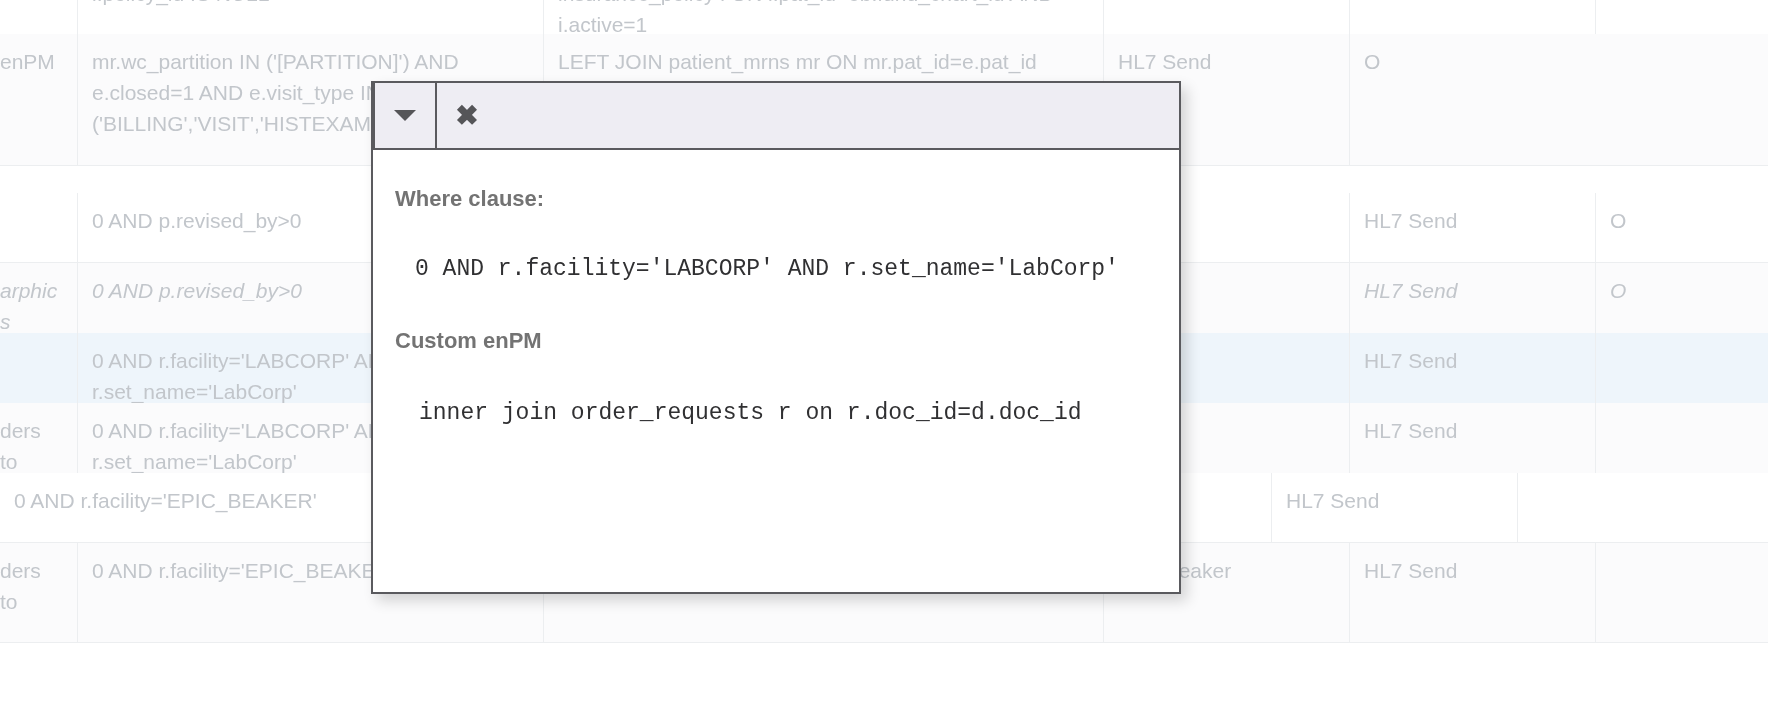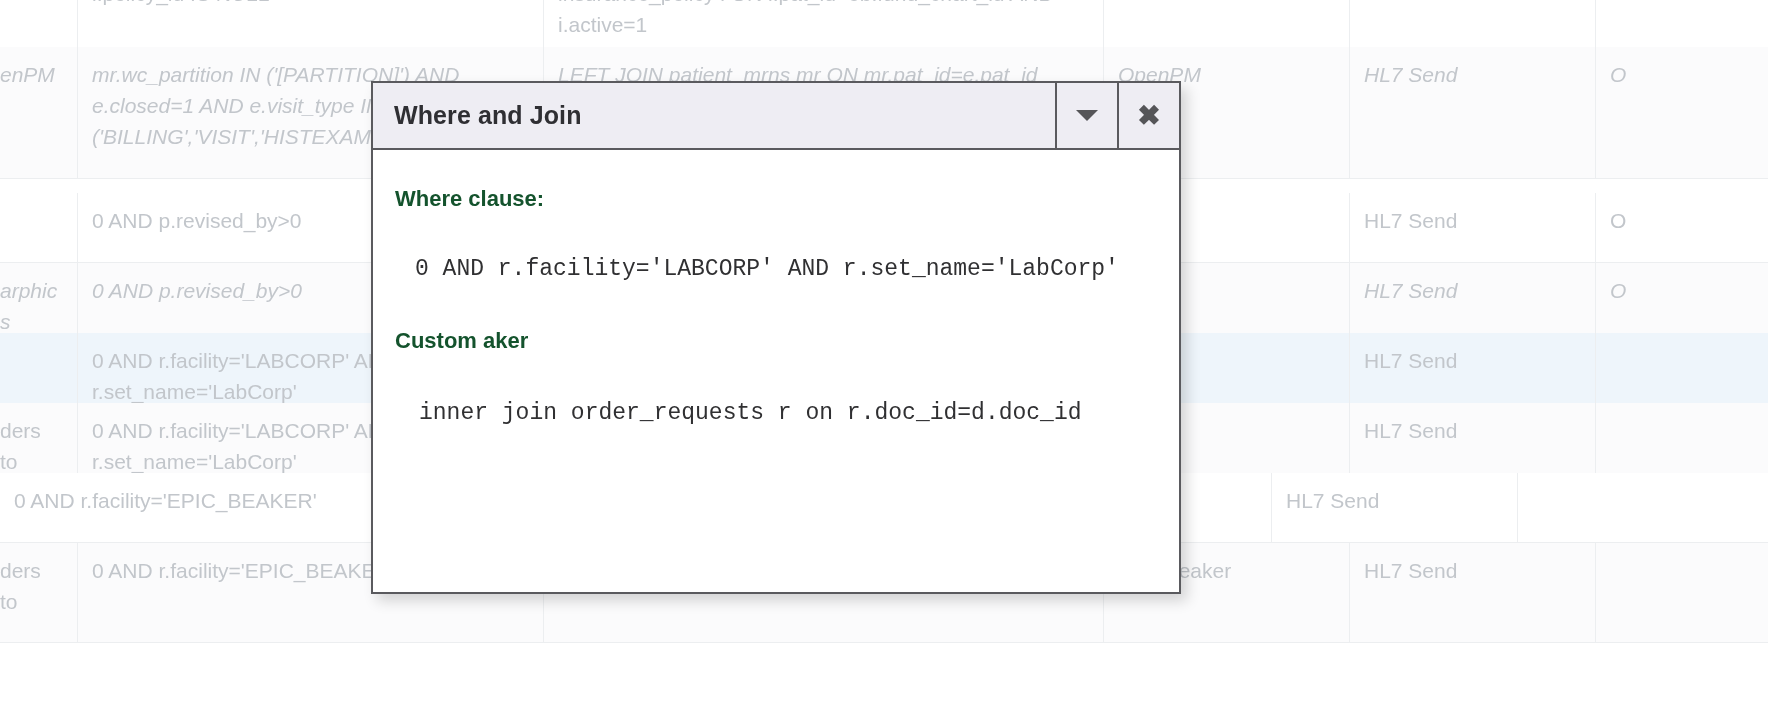--- a/index.html
+++ b/index.html
@@ -96,21 +96,21 @@
   }
 
   .modal-body {
     flex: 1 1 auto;
     padding: 36px 22px 20px 22px;
     overflow: hidden;
   }
   .section-label {
     font-size: 22px;
     font-weight: bold;
-    color: #14532d;
+    color: #737373;
     margin-bottom: 44px;
   }
   .code-line {
     font-family: "Liberation Mono", "DejaVu Sans Mono", monospace;
     font-size: 23px;
     color: #303032;
     white-space: pre;
     letter-spacing: 0px;
   }
   .where-code { margin-left: 20px; margin-bottom: 46px; }
@@ -124,25 +124,24 @@
 
   <div class="bg-table">
       <div class="bg-row plain" style="top: -34px; min-height: 110px;">
         <div class="bg-cell c-name"></div>
         <div class="bg-cell c-where">i.policy_id IS NULL</div>
         <div class="bg-cell c-join">insurance_policy i ON i.pat_id=eb.fund_chart_id AND i.active=1</div>
         <div class="bg-cell c-sys"></div>
         <div class="bg-cell c-act"></div>
         <div class="bg-cell c-last"></div>
       </div>
-      <div class="bg-row alt" style="top: 47px; min-height: 132px; font-style: italic;">
+      <div class="bg-row alt" style="top: 34px; min-height: 132px;">
         <div class="bg-cell c-name">enPM</div>
         <div class="bg-cell c-where">mr.wc_partition IN ('[PARTITION]') AND e.closed=1 AND e.visit_type IN ('BILLING','VISIT','HISTEXAM')</div>
         <div class="bg-cell c-join">LEFT JOIN patient_mrns mr ON mr.pat_id=e.pat_id</div>
-        <div class="bg-cell c-sys">OpenPM</div>
         <div class="bg-cell c-act">HL7 Send</div>
         <div class="bg-cell c-last">O</div>
       </div>
       <div class="bg-row plain" style="top: 193px; min-height: 70px;">
         <div class="bg-cell c-name"></div>
         <div class="bg-cell c-where">0 AND p.revised_by&gt;0</div>
         <div class="bg-cell c-join"></div>
         <div class="bg-cell c-sys">M</div>
         <div class="bg-cell c-act">HL7 Send</div>
         <div class="bg-cell c-last">O</div>
@@ -184,33 +183,32 @@
         <div class="bg-cell c-join">inner join order_requests r on r.doc_id=d.doc_id</div>
         <div class="bg-cell c-sys">Epic Beaker</div>
         <div class="bg-cell c-act">HL7 Send</div>
         <div class="bg-cell c-last"></div>
       </div>
     </div>
 
   <div class="modal">
 
     <div class="modal-header">
-      <div class="modal-title">Where and Join</div>
 
       <div class="hdr-btn">
         <span class="caret"></span>
       </div>
 
       <div class="hdr-btn">
         <span class="xmark">✖</span>
       </div>
     </div>
 
     <div class="modal-body">
       <div class="section-label">Where clause:</div>
       <div class="code-line where-code">0 AND r.facility='LABCORP' AND r.set_name='LabCorp'</div>
-      <div class="section-label join-label">Custom aker</div>
+      <div class="section-label join-label">Custom enPM</div>
       <div class="code-line join-code">inner join order_requests r on r.doc_id=d.doc_id</div>
     </div>
 
   </div>
 
 </div>
 
 </body></html>

